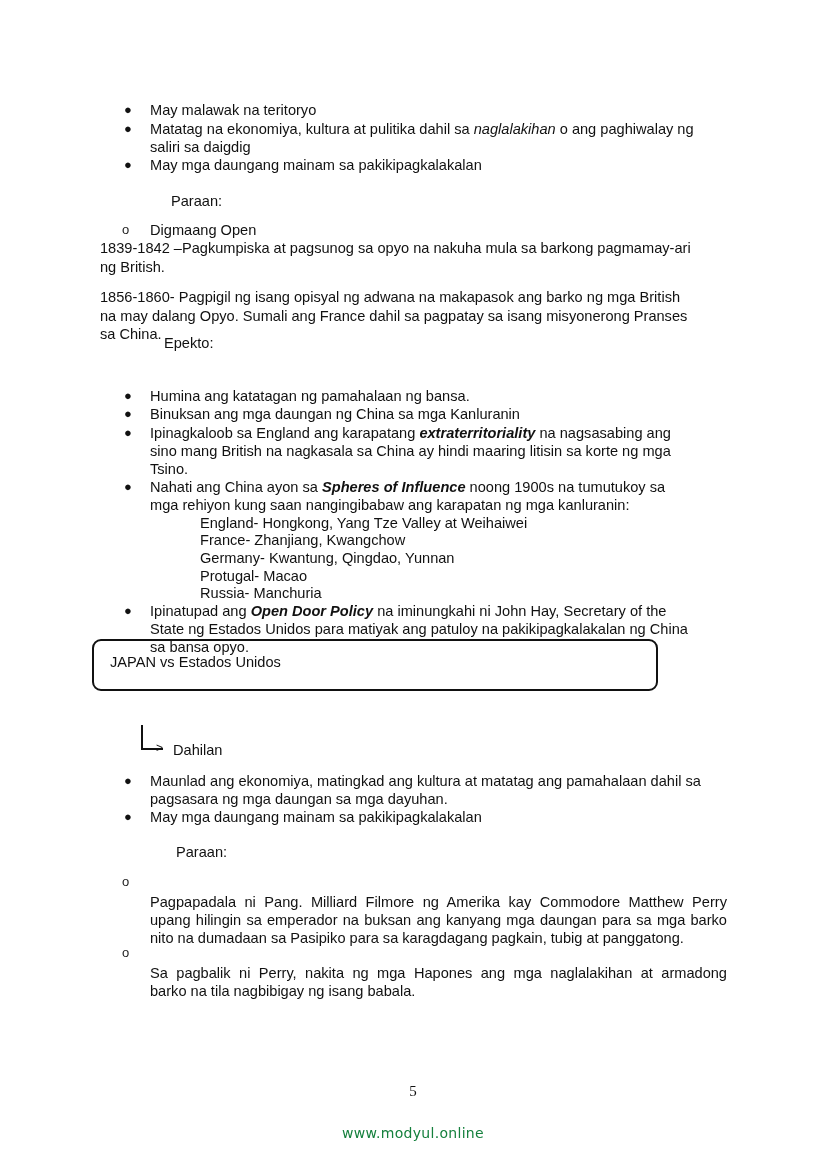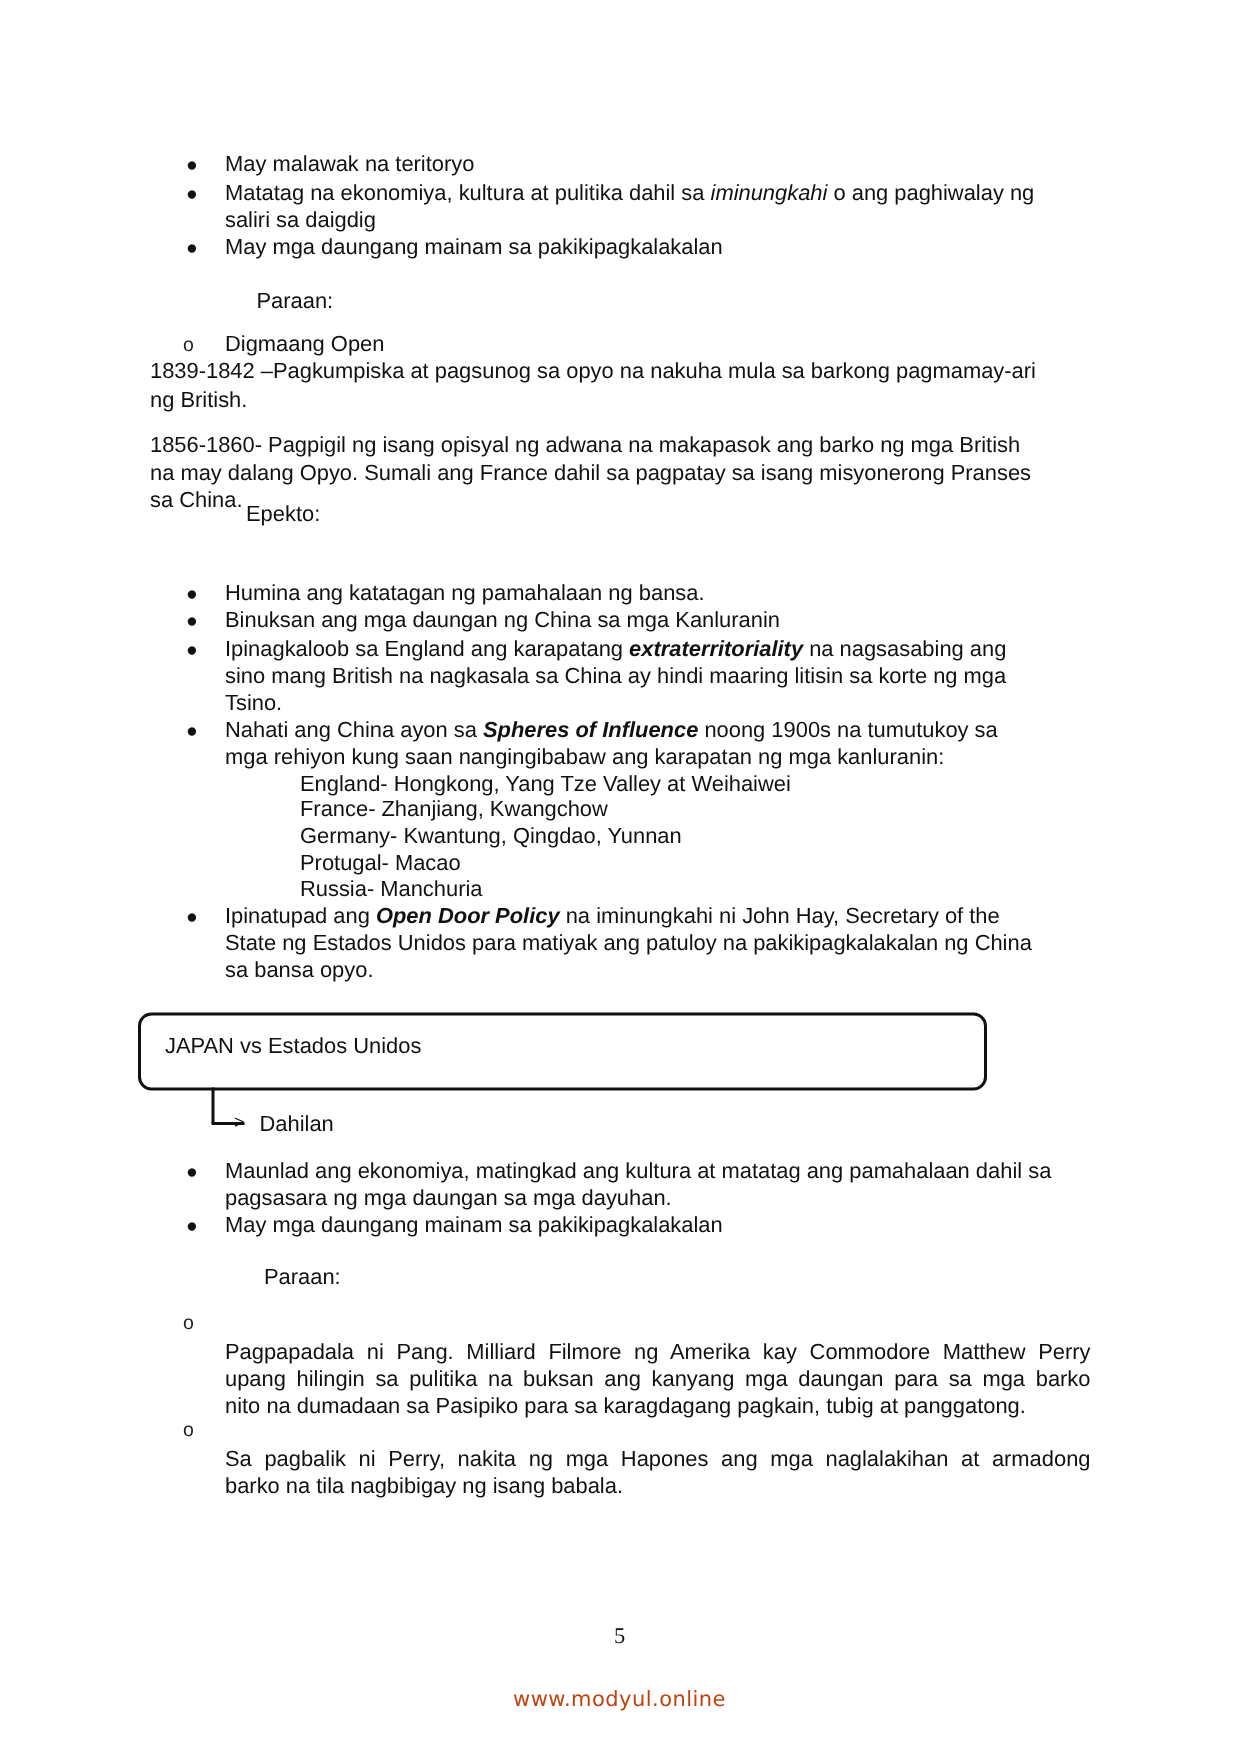--- a/index.html
+++ b/index.html
@@ -7,38 +7,38 @@
          font-family: "Liberation Sans", sans-serif; font-size: 14.6px; color: #111; }
   .line { position: absolute; white-space: nowrap; line-height: 18px; }
   .bullet { position: absolute; left: 124px; width: 8px; text-align: center; font-size: 13px; line-height: 18px; }
   .circle { position: absolute; left: 122px; font-size: 13px; line-height: 18px; color: #222; }
   .txt { left: 150px; }
   .b { font-weight: normal; }
   .i { font-style: italic; }
   .bi { font-weight: bold; font-style: italic; }
   .justify { position: absolute; left: 150px; width: 577px; text-align: justify; text-align-last: left; line-height: 18px; margin-top: 20px; }
   .justify-last { text-align-last: justify; }
-  .box { position: absolute; left: 92px; top: 675px; width: 562px; height: 48px;
+  .box { position: absolute; left: 92px; top: 639px; width: 562px; height: 48px;
          border: 2.5px solid #111; border-radius: 9px; }
   .connector { position: absolute; left: 141px; top: 725px; width: 1.5px; height: 24px; background:#111; }
   .connector-h { position: absolute; left: 141px; top: 748px; width: 22px; height: 1.5px; background:#111; }
   .arrow { position: absolute; left: 156px; top: 742px; font-size: 12px; line-height: 12px; }
   .pagenum { position: absolute; left: 0; width: 826px; top: 1083px; text-align: center;
              font-family: "Liberation Serif", serif; font-size: 15px; }
   .watermark { position: absolute; left: 0; width: 826px; top: 1125px; text-align: center;
-               font-family: "DejaVu Sans", sans-serif; font-size: 14px; color: #c2410c; letter-spacing: 0.3px; }
+               font-family: "DejaVu Sans", sans-serif; font-size: 14px; color: #15803d; letter-spacing: 0.3px; }
 </style>
 </head>
 <body>
 
 <span class="bullet" style="top:101px">●</span>
 <span class="line txt" style="top:101px">May malawak na teritoryo</span>
 
 <span class="bullet" style="top:120px">●</span>
-<span class="line txt" style="top:120px"><span>Matatag na ekonomiya, kultura at pulitika dahil sa </span><span class="i">iminungkahi</span><span> o ang paghiwalay ng</span></span>
+<span class="line txt" style="top:120px"><span>Matatag na ekonomiya, kultura at pulitika dahil sa </span><span class="i">naglalakihan</span><span> o ang paghiwalay ng</span></span>
 <span class="line txt" style="top:138px">saliri sa daigdig</span>
 
 <span class="bullet" style="top:156px">●</span>
 <span class="line txt" style="top:156px">May mga daungang mainam sa pakikipagkalakalan</span>
 
 <span class="line b" style="left:171px; top:192px">Paraan:</span>
 
 <span class="circle" style="top:221px">o</span>
 <span class="line txt" style="top:221px">Digmaang Open</span>
 
@@ -89,21 +89,21 @@
 <span class="line txt" style="top:772px">Maunlad ang ekonomiya, matingkad ang kultura at matatag ang pamahalaan dahil sa</span>
 <span class="line txt" style="top:790px">pagsasara ng mga daungan sa mga dayuhan.</span>
 
 <span class="bullet" style="top:808px">●</span>
 <span class="line txt" style="top:808px">May mga daungang mainam sa pakikipagkalakalan</span>
 
 <span class="line b" style="left:176px; top:843px">Paraan:</span>
 
 <span class="circle" style="top:873px">o</span>
 <div class="justify justify-last" style="top:873px">Pagpapadala ni Pang. Milliard Filmore ng Amerika kay Commodore Matthew Perry</div>
-<div class="justify justify-last" style="top:891px">upang hilingin sa pulitika na buksan ang kanyang mga daungan para sa mga barko</div>
+<div class="justify justify-last" style="top:891px">upang hilingin sa emperador na buksan ang kanyang mga daungan para sa mga barko</div>
 <div class="justify" style="top:909px">nito na dumadaan sa Pasipiko para sa karagdagang pagkain, tubig at panggatong.</div>
 
 <span class="circle" style="top:944px">o</span>
 <div class="justify justify-last" style="top:944px">Sa pagbalik ni Perry, nakita ng mga Hapones ang mga naglalakihan at armadong</div>
 <div class="justify" style="top:962px">barko na tila nagbibigay ng isang babala.</div>
 
 <div class="pagenum">5</div>
 <div class="watermark">www.modyul.online</div>
 
 </body></html>

